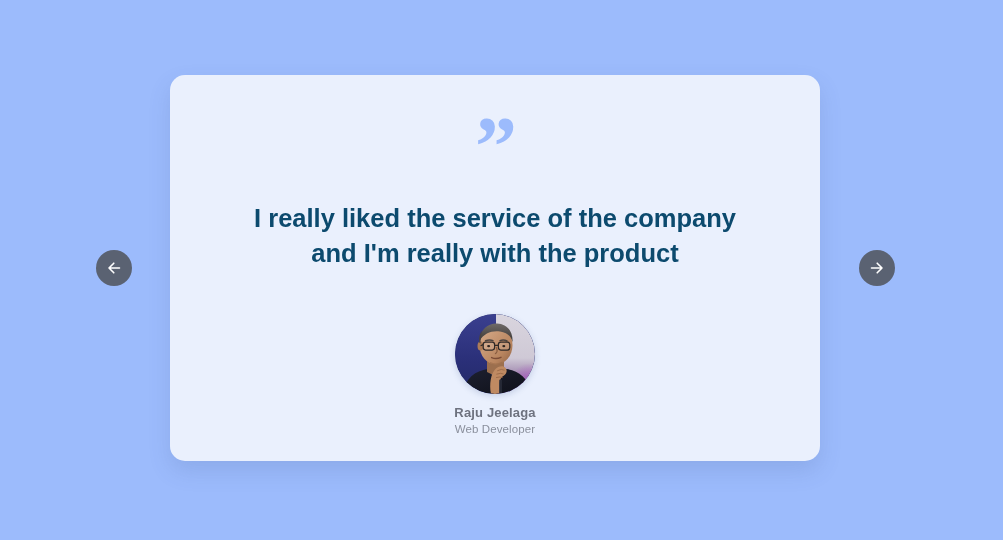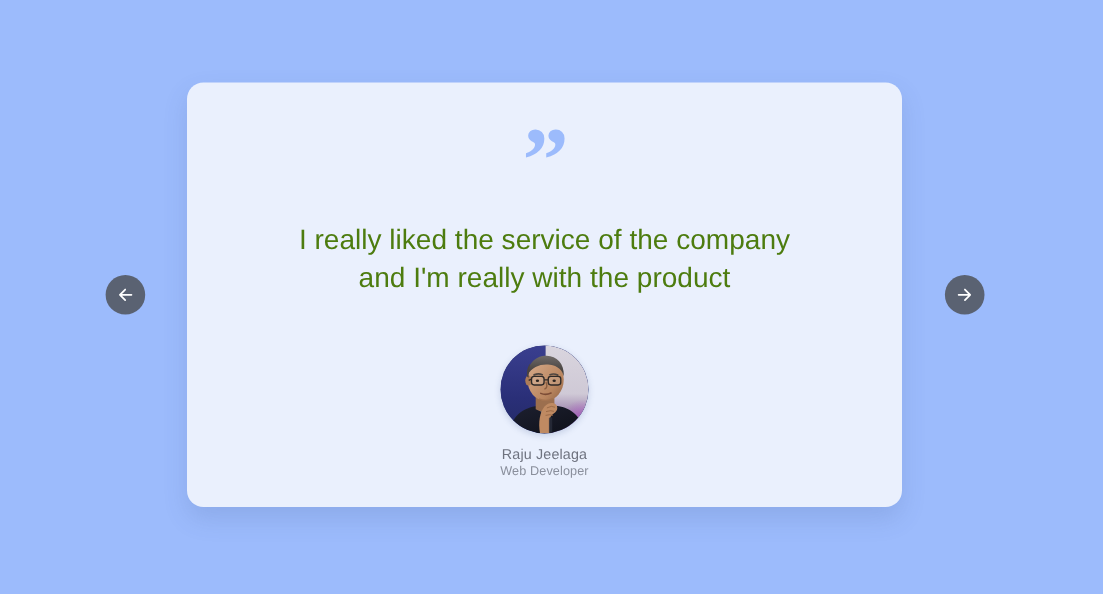--- a/index.html
+++ b/index.html
@@ -54,42 +54,42 @@
     user-select: none;
   }
 
   
   .quote-text {
     margin-top: 34px;
     width: 560px;
     text-align: center;
     font-size: 25.5px;
     line-height: 35px;
-    color: #4d7c0f;
-    font-weight: 400;
+    color: #0c4a6e;
+    font-weight: 700;
   }
 
   
   .avatar-wrap {
     margin-top: 43px;
     width: 80px;
     height: 80px;
     border-radius: 50%;
     overflow: hidden;
     position: relative;
     box-shadow: 0 2px 6px rgba(60, 85, 140, 0.22);
     background: #2c3170;
   }
   .avatar-wrap svg { display: block; width: 80px; height: 80px; }
 
   
   .person-name {
     margin-top: 11px;
     font-size: 13px;
-    font-weight: 400;
+    font-weight: 700;
     color: #6e727f;
     letter-spacing: 0.15px;
   }
   .person-role {
     margin-top: 3px;
     font-size: 11.5px;
     font-weight: 400;
     color: #8a8f9c;
     letter-spacing: 0.1px;
   }

